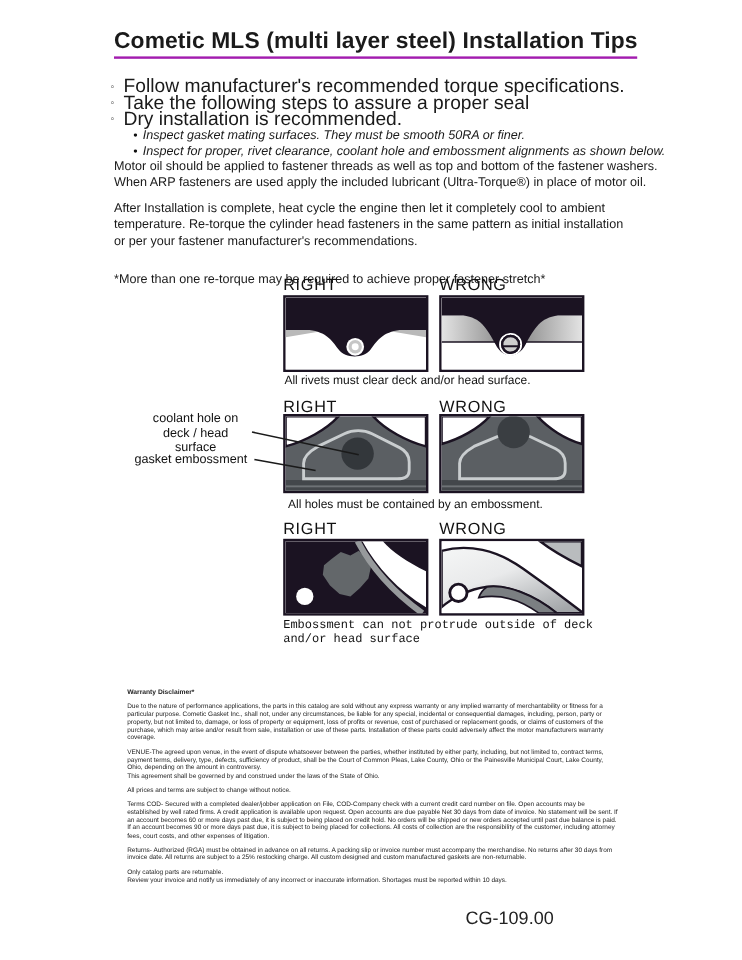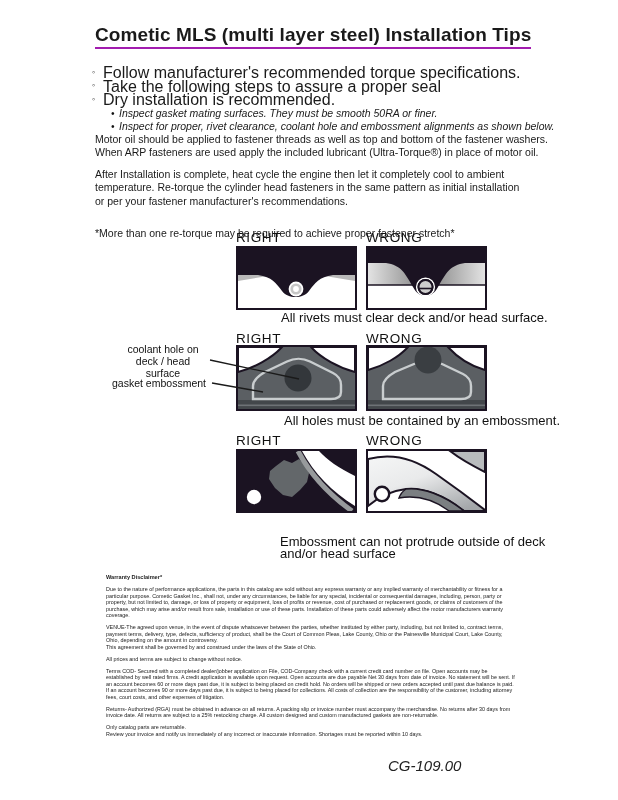--- a/index.html
+++ b/index.html
@@ -33,31 +33,31 @@
   
   .dg-label{
     position:absolute;width:121px;text-align:left;font-size:13.5px;letter-spacing:0.6px;
     color:#111;
   }
   .dgbox{
     position:absolute;width:117px;height:60px;border:2px solid #1b1322;background:#fff;line-height:0;
   }
   .dgbox.tall{height:62px;}
   .dg-cap{
-    position:absolute;font-size:13px;line-height:12px;color:#111;white-space:pre-line;margin-left:44px;
+    position:absolute;font-size:10px;line-height:12px;color:#111;white-space:pre-line;
   }
   .ann{
     position:absolute;font-size:10.5px;line-height:12px;color:#111;text-align:center;white-space:pre-line;
   }
   .leader{position:absolute;}
   
   .legal{position:absolute;left:106px;top:574px;width:410px;color:#222;}
   .legal h3{font-size:5.6px;font-weight:bold;margin:0 0 6px 0;}
   .legal p{font-size:5.4px;line-height:6.5px;margin:0 0 5.5px 0;white-space:pre-line;}
-  .pagenum{position:absolute;left:388px;top:757px;font-size:15px;color:#222;font-style:italic;}
+  .pagenum{position:absolute;left:388px;top:757px;font-size:15px;color:#222;}
 </style>
 </head>
 <body>
 
 <div class="page">
 
   <div class="top">
     <h1 class="title">Cometic MLS (multi layer steel) Installation Tips</h1>
     <ul class="bullets">
       <li>Follow manufacturer's recommended torque specifications.</li>
@@ -171,21 +171,21 @@
           <stop offset="1" stop-color="#a3a6a9"></stop>
         </linearGradient>
       </defs>
       <rect width="117" height="60" fill="#ffffff"></rect>
       <path d="M82,0 H117 V21 C103,14 91,7 82,0 Z" fill="#b9bcbe" stroke="#1b1322" stroke-width="2"></path>
       <path d="M0,8 C22,2 46,7 68,23 C88,37 104,49 117,59 L117,60 L96,60 C76,44 54,36 38,38 C22,40 8,48 0,55 Z" fill="url(#r3g)" stroke="#1b1322" stroke-width="2"></path>
       <path d="M38,38 C54,36 76,44 96,60 L81,60 C65,48 48,44 31,47 C32,44 35,40 38,38 Z" fill="#7b7f82" stroke="#1b1322" stroke-width="1.4"></path>
       <circle cx="14" cy="43" r="7.2" fill="#ffffff" stroke="#1b1322" stroke-width="2.4"></circle>
     </svg>
   </div>
-  <div class="dg-cap" style="left:236px;top:536px;">Embossment can not protrude outside of deck
+  <div class="dg-cap" style="left:236px;top:516px;font-family:Liberation Mono, monospace;">Embossment can not protrude outside of deck
 and/or head surface</div>
 
   <div class="legal">
     <h3>Warranty Disclaimer*</h3>
     <p>Due to the nature of performance applications, the parts in this catalog are sold without any express warranty or any implied warranty of merchantability or fitness for a particular purpose.  Cometic Gasket Inc., shall not, under any circumstances, be liable for any special, incidental or consequential damages, including, person, party or property, but not limited to, damage, or loss of property or equipment, loss of profits or revenue, cost of purchased or replacement goods, or claims of customers of the purchase, which may arise and/or result from sale, installation or use of these parts.  Installation of these parts could adversely affect the motor manufacturers warranty coverage.</p>
     <p>VENUE-The agreed upon venue, in the event of dispute whatsoever between the parties, whether instituted by either party, including, but not limited to, contract terms, payment terms, delivery, type, defects, sufficiency of product, shall be the Court of Common Pleas, Lake County, Ohio or the Painesville Municipal Court, Lake County, Ohio, depending on the amount in controversy.
 This agreement shall be governed by and construed under the laws of the State of Ohio.</p>
     <p>All prices and terms are subject to change without notice.</p>
     <p>Terms COD- Secured with a completed dealer/jobber application on File, COD-Company check with a current credit card number on file.  Open accounts may be established by well rated firms.  A credit application is available upon request.  Open accounts are due payable Net 30 days from date of invoice.  No statement will be sent.  If an account becomes 60 or more days past due, it is subject to being placed on credit hold.  No orders will be shipped or new orders accepted until past due balance is paid.  If an account becomes 90 or more days past due, it is subject to being placed for collections.  All costs of collection are the responsibility of the customer, including attorney fees, court costs, and other expenses of litigation.</p>
     <p>Returns- Authorized (RGA) must be obtained in advance on all returns.  A packing slip or invoice number must accompany the merchandise.  No returns after 30 days from invoice date.  All returns are subject to a 25% restocking charge.  All custom designed and custom manufactured gaskets are non-returnable.</p>

